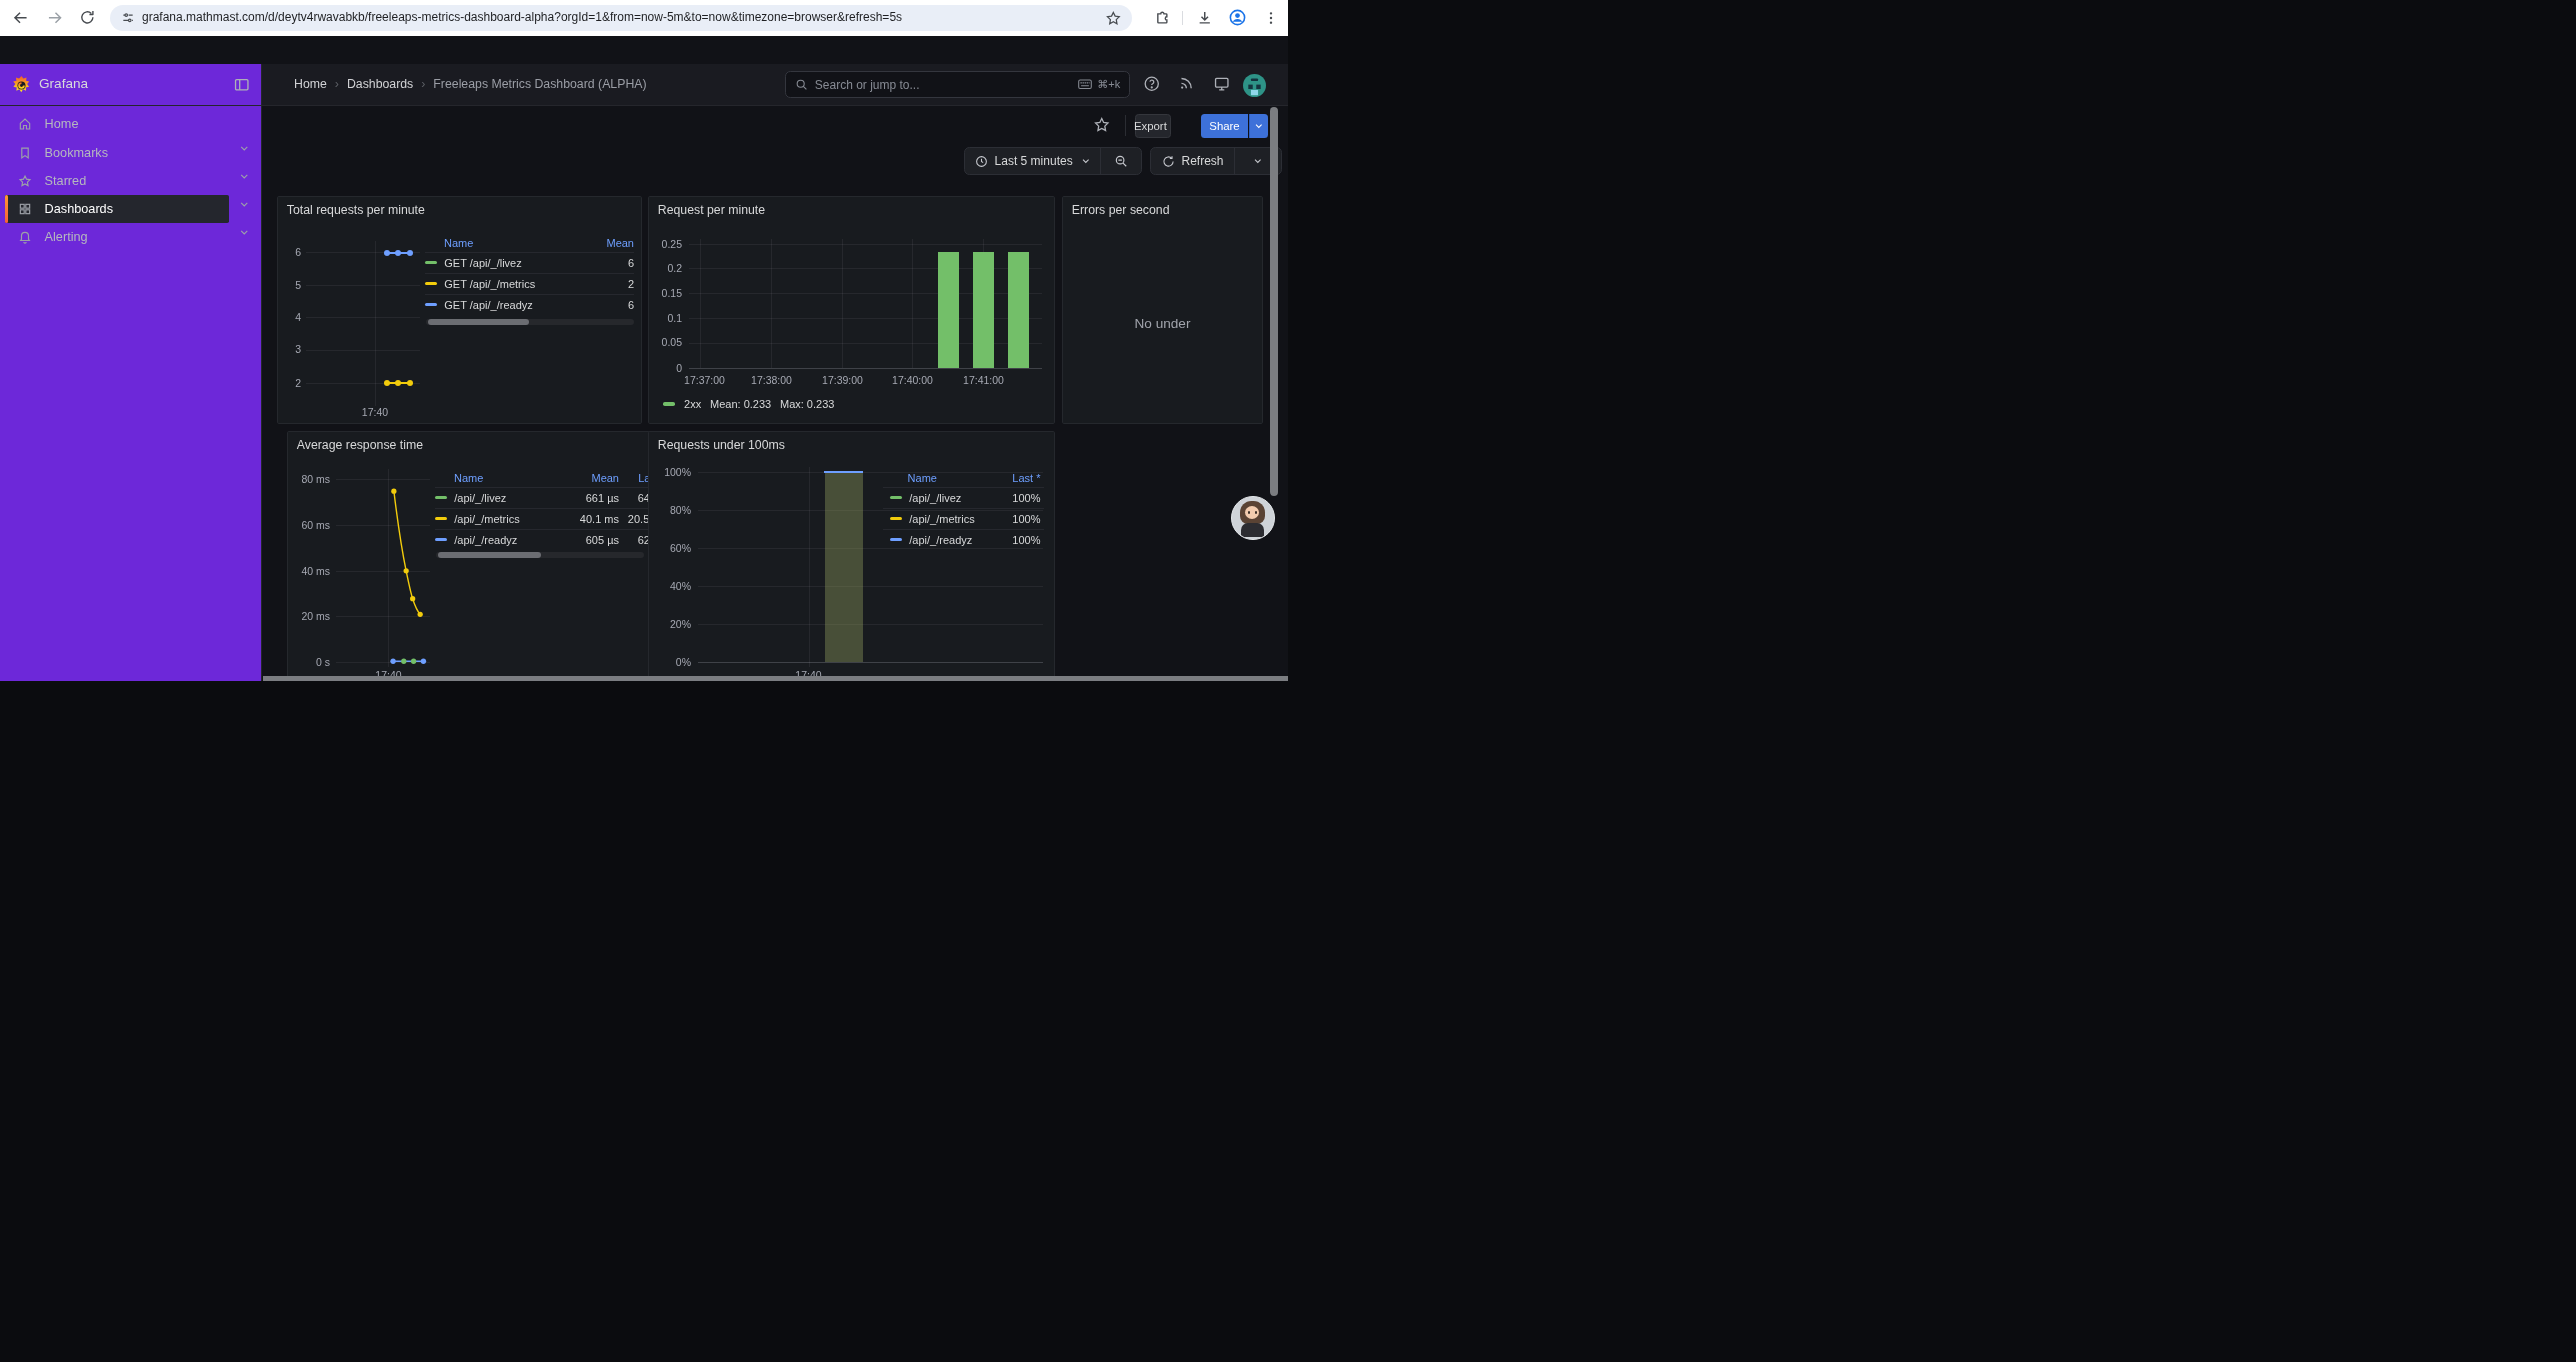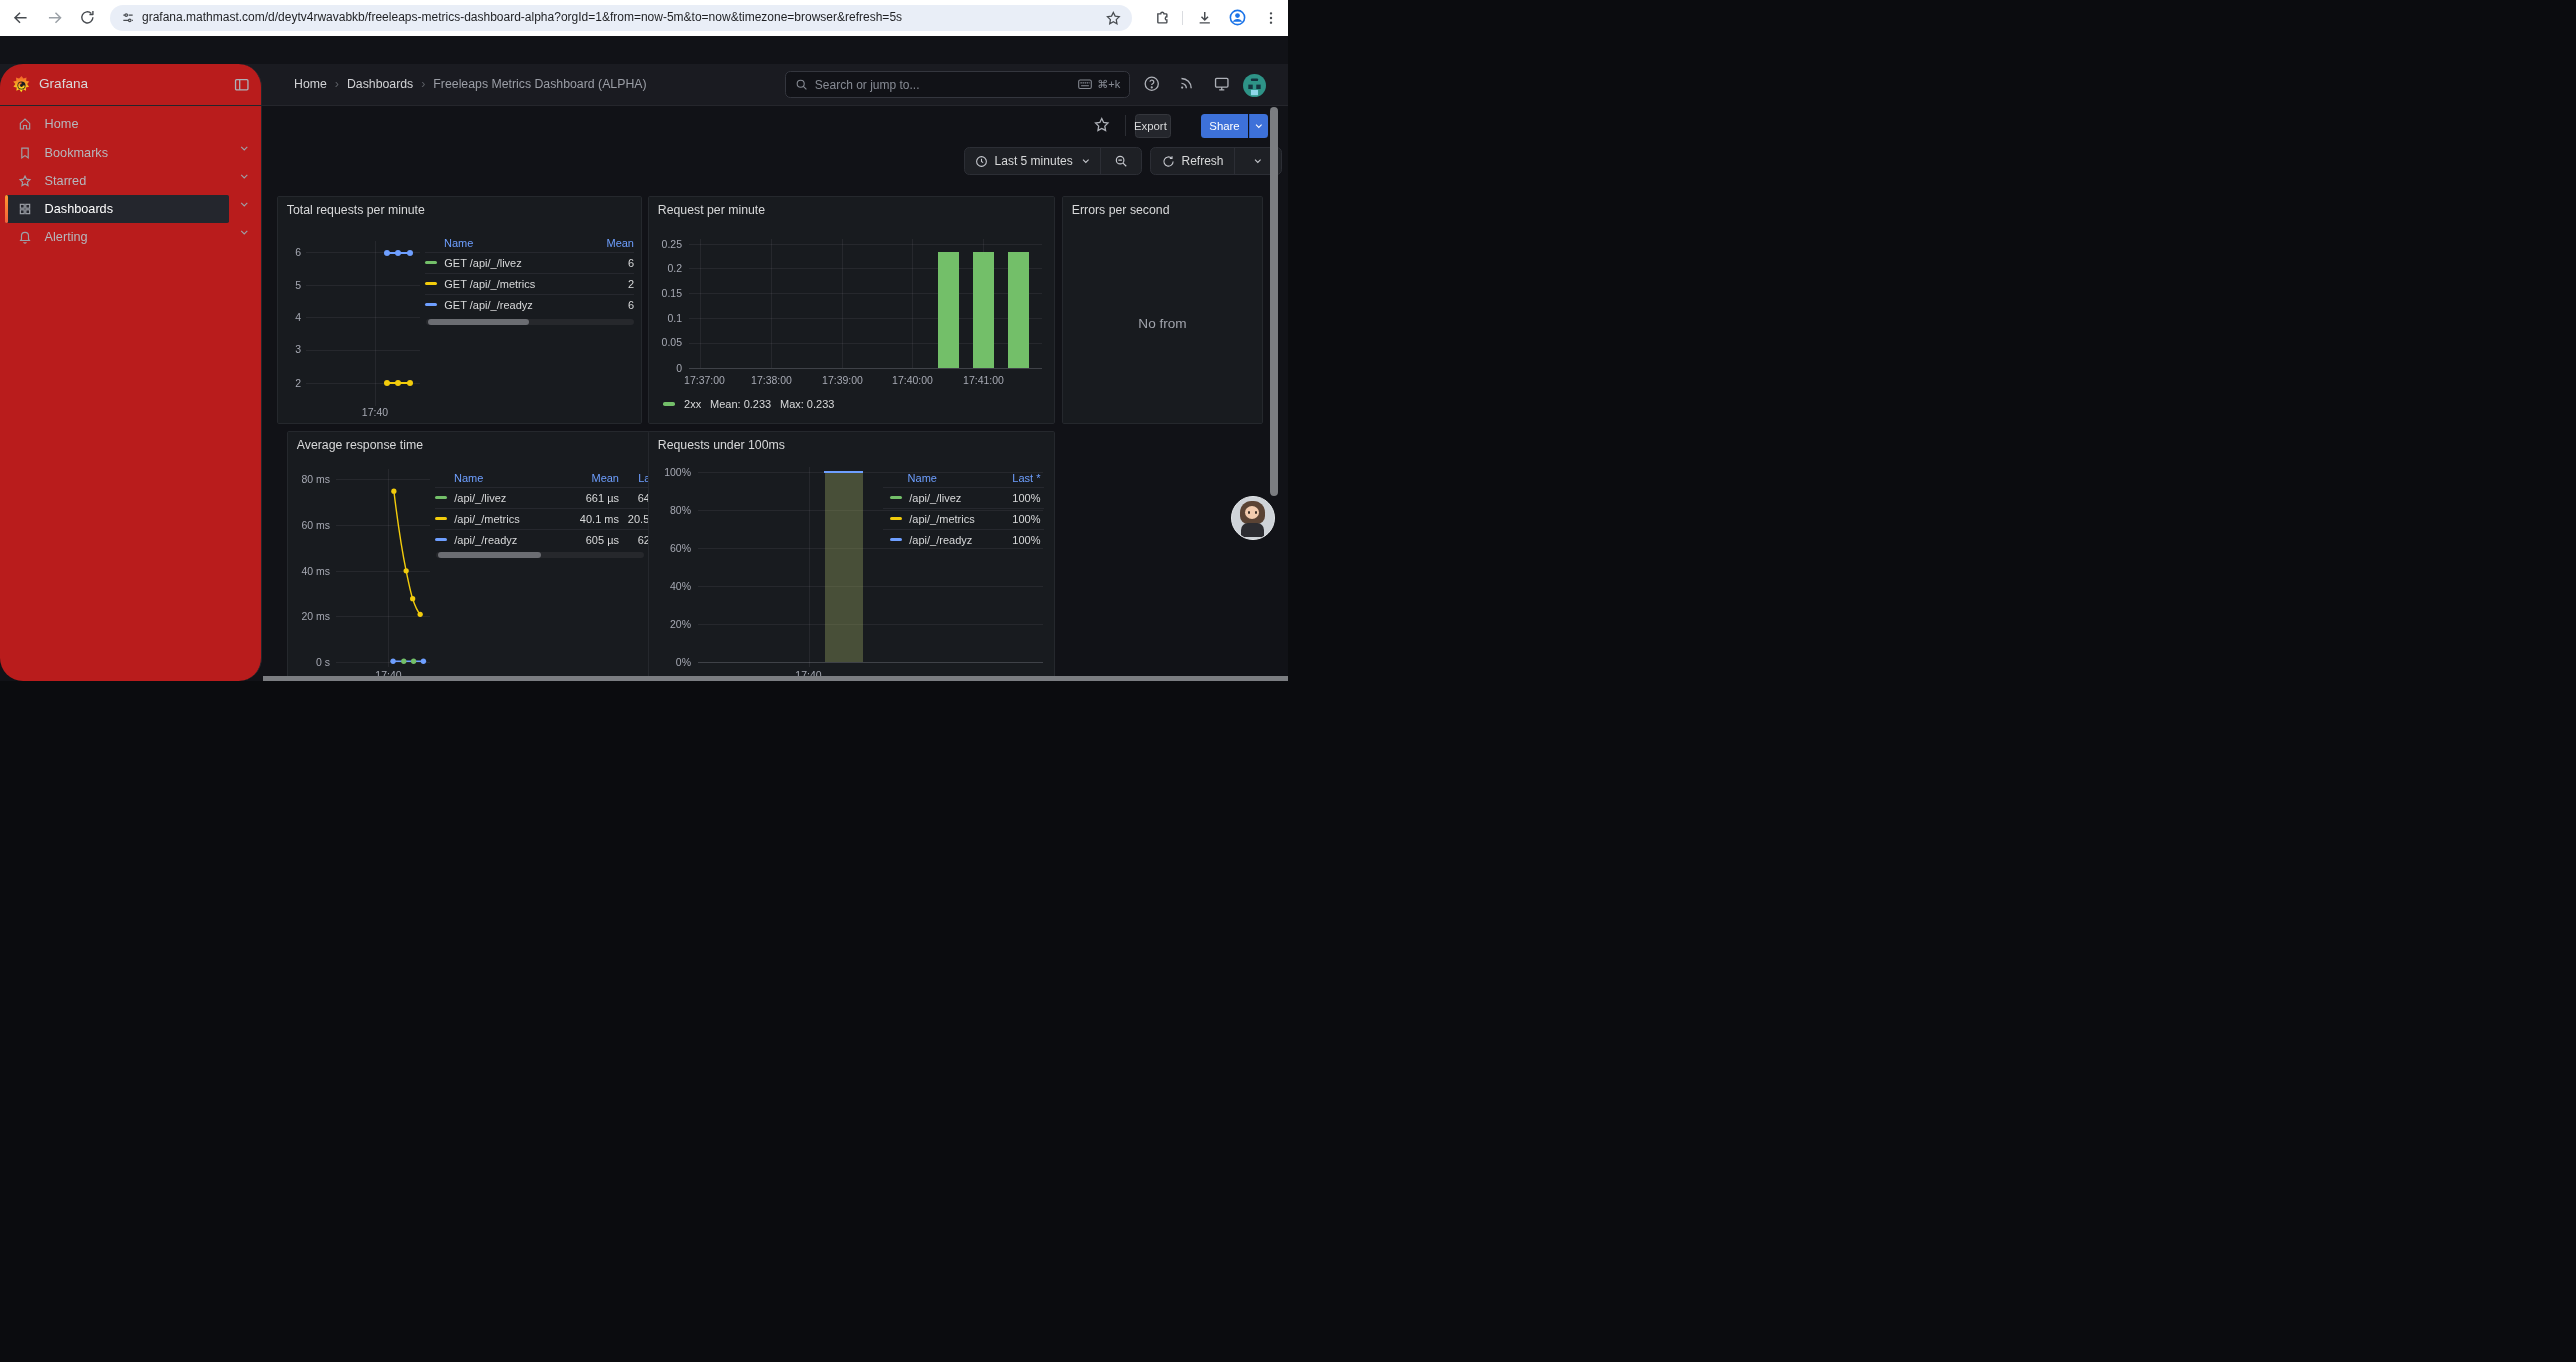--- a/index.html
+++ b/index.html
@@ -9,21 +9,21 @@
   
   .chrome{position:absolute;left:0;top:0;width:1288px;height:36px;background:#ffffff;}
   .chrome-btn{position:absolute;top:7px;width:21px;height:21px;display:flex;align-items:center;justify-content:center;border-radius:50%;}
   .omnibox{position:absolute;left:110px;top:5.3px;width:1022px;height:25.4px;background:#e9eef7;border-radius:13px;}
   .omni-url{position:absolute;left:32px;top:0;right:40px;line-height:25.4px;font-size:12px;color:#1f2023;white-space:nowrap;overflow:hidden;}
   .bookmarks{position:absolute;left:0;top:36px;width:1288px;height:28px;background:#fff;border-bottom:0.9px solid #e7e9ec;}
   .bm-item{position:absolute;top:4.4px;height:19px;display:flex;align-items:center;gap:6.1px;font-size:11.2px;color:#3c4043;}
   .vdiv-lite{position:absolute;width:0.9px;background:#dadce0;}
   
   .gf-top{position:absolute;left:0;top:64px;width:1288px;height:42px;background:#1a1b21;border-bottom:0.9px solid #25262c;box-sizing:border-box;}
-  .sidebar{position:absolute;left:0;top:64px;width:262px;height:617px;background:#b91c1c;border-right:0.9px solid #25262c;box-sizing:border-box;border-radius:23px;}
+  .sidebar{position:absolute;left:0;top:64px;width:262px;height:617px;background:#6d28d9;border-right:0.9px solid #25262c;box-sizing:border-box;}
   .side-head{position:relative;height:42px;border-bottom:0.9px solid #25262c;box-sizing:border-box;}
   .brand{position:absolute;left:39px;top:12.3px;font-size:13.6px;font-weight:500;color:#d8d9da;}
   .side-item{position:absolute;left:5.3px;width:224px;height:28px;display:flex;align-items:center;border-radius:1.8px;cursor:pointer;}
   .side-item .ic{width:14px;height:14px;margin-left:12.3px;color:#9da1a8;}
   .side-item .lbl{margin-left:13px;font-size:12.7px;color:#b6b8be;}
   .side-item.active{background:#24262d;}
   .side-item.active .lbl{color:#ffffff;}
   .side-item.active::before{content:"";position:absolute;left:0;top:0;width:2.6px;height:28px;border-radius:1.8px;background:linear-gradient(#ff9830,#f55f3c);}
   .side-chev{position:absolute;left:239px;width:10.5px;height:10.5px;color:#9da1a8;}
   .crumb{font-size:12.3px;color:#d2d3d6;}
@@ -417,21 +417,21 @@
     <div class="legend-line" style="left:14px;top:201px;">
       <span class="swatch c-green"></span>
       <span>2xx</span>
       <span>Mean: 0.233</span>
       <span>Max: 0.233</span>
     </div>
   </div>
 
   <div class="panel" style="left:1062px;top:196px;width:201px;height:228px;">
     <div class="ptitle">Errors per second</div>
-    <div class="nodata" style="top:119px;">No from</div>
+    <div class="nodata" style="top:119px;">No under</div>
   </div>
 
   <div class="panel" style="left:287px;top:431px;width:440px;height:263px;">
     <div class="ptitle">Average response time</div>
     <span class="ytick" style="left:0;width:42px;top:41px;">80 ms</span>
     <span class="ytick" style="left:0;width:42px;top:87px;">60 ms</span>
     <span class="ytick" style="left:0;width:42px;top:133px;">40 ms</span>
     <span class="ytick" style="left:0;width:42px;top:178px;">20 ms</span>
     <span class="ytick" style="left:0;width:42px;top:224px;">0 s</span>
     <div class="gline" style="left:48px;top:47px;width:94px;height:0.9px;"></div>

